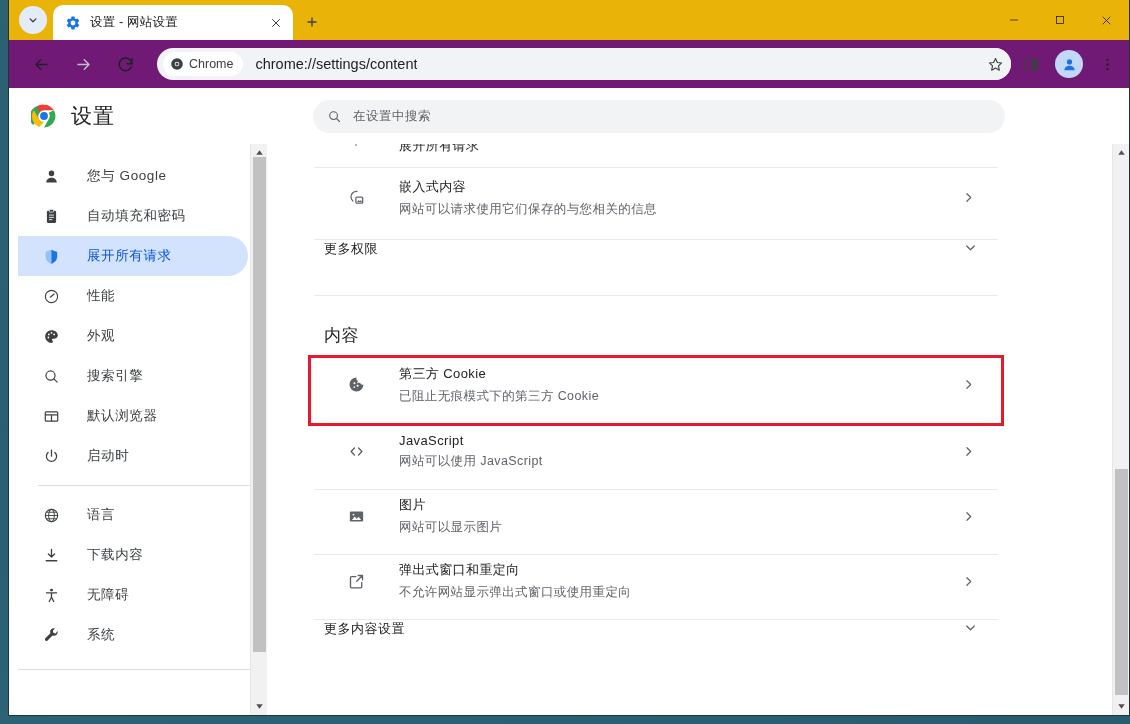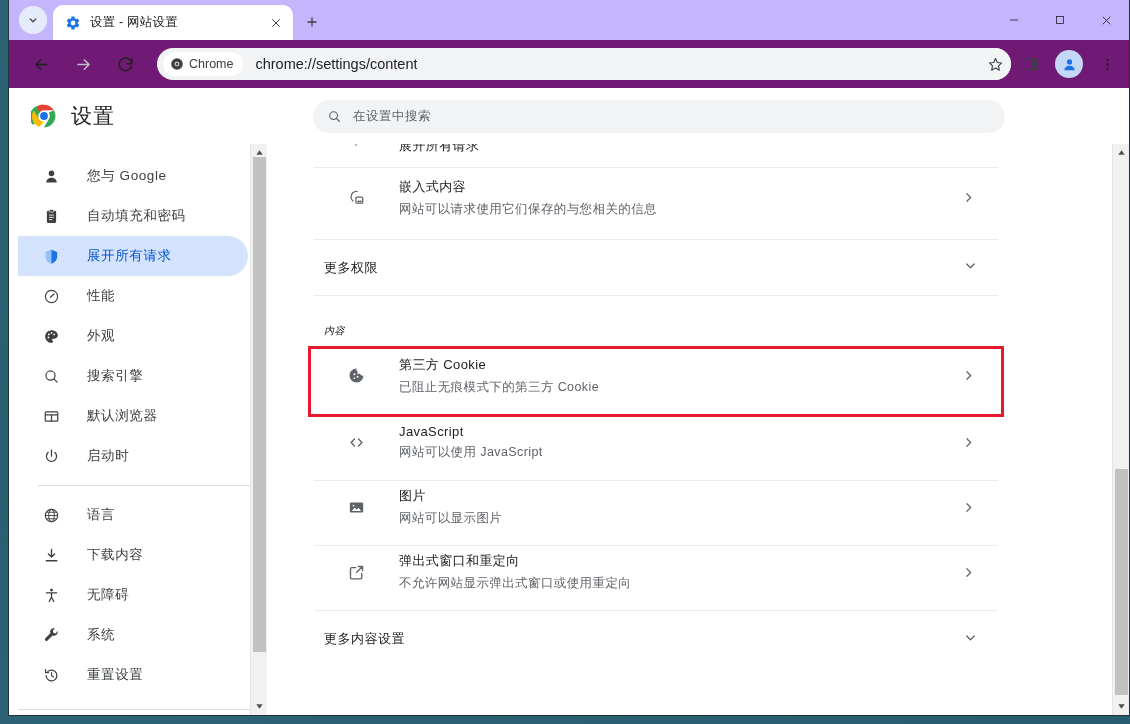--- a/index.html
+++ b/index.html
@@ -22,21 +22,21 @@
   .window {
     position: absolute; left: 8px; top: 0; width: 1122px; height: 716px;
     background: #ffffff;
     border: 1px solid #20333a;
     border-top: none;
     overflow: hidden;
   }
   
   .tabstrip {
     position: relative; height: 40px; width: 100%;
-    background: #c4b5fd;
+    background: #eab308;
   }
   .tab-search {
     position: absolute; left: 10px; top: 6px; width: 28px; height: 28px;
     border-radius: 50%;
     display: flex; align-items: center; justify-content: center;
     background: #e4ecfb;
   }
   .tab-search svg { display:block; }
   .tab {
     position: absolute; left: 44px; top: 5px; width: 240px; height: 35px;
@@ -167,27 +167,27 @@
     padding: 0 20px 12px 32px; min-height: 58px;
     border-bottom: 1px solid #e8eaed;
   }
   .row.cut { min-height: 16px; padding-top: 0; border-bottom: 1px solid #e8eaed; overflow: hidden; }
   .row-icon { width: 20px; height: 20px; flex: 0 0 20px; display:flex; align-items:center; justify-content:center; }
   .row-text { flex: 1 1 auto; margin-left: 33px; min-width: 0; }
   .row-title { font-size: 13px; color: #202124; letter-spacing: .4px; }
   .row-sub { font-size: 12.5px; color: #5f6368; margin-top: 5px; letter-spacing: .4px; }
   .row-arrow { flex: 0 0 20px; width: 20px; height: 20px; display:flex; align-items:center; justify-content:center; }
   .collapse-row {
-    display: flex; align-items: center; justify-content: space-between;
+    display: flex; align-items: flex-start; justify-content: space-between;
     padding: 0 20px 0 10px; height: 56px;
     border-bottom: 1px solid #e8eaed;
   }
   .collapse-label { font-size: 13px; color: #202124; letter-spacing: .5px; }
   .section-head {
-    padding: 28px 0 10px 10px; font-size: 10px; color: #202124; letter-spacing: .5px; font-style: italic;
+    padding: 28px 0 10px 10px; font-size: 17px; color: #202124; letter-spacing: .5px;
   }
   .highlight-box {
     position: absolute; left: -6px; right: -6px; top: -2px; bottom: -2px;
     border: 3px solid #e8192c; pointer-events: none;
   }
   
   .page-scroll {
     position: absolute; right: 0; top: 0; width: 17px; bottom: 0;
     background: #f1f1f1; border-left: 1px solid #e6e6e6;
   }
@@ -452,30 +452,20 @@
 
         <div class="nav-item">
           <span class="ni-icon">
             <svg width="17" height="17" viewBox="0 0 24 24">
               <path d="M20.4 5.4a5.2 5.2 0 0 1-6.9 6.6L6.4 19a2.1 2.1 0 1 1-3-3l7-7.1a5.2 5.2 0 0 1 6.6-6.9l-3.1 3.1.9 3.3 3.3.9z" fill="#3c4043"></path>
             </svg>
           </span>
           <span class="ni-label">系统</span>
         </div>
 
-        <div class="nav-item">
-          <span class="ni-icon">
-            <svg width="17" height="17" viewBox="0 0 24 24">
-              <path d="M4.4 12a7.6 7.6 0 1 0 2.3-5.4" fill="none" stroke="#3c4043" stroke-width="1.7" stroke-linecap="round"></path>
-              <path d="M3.6 3.8v4.2h4.2" fill="none" stroke="#3c4043" stroke-width="1.7" stroke-linecap="round" stroke-linejoin="round"></path>
-              <path d="M12 8v4.4l3 1.8" fill="none" stroke="#3c4043" stroke-width="1.6" stroke-linecap="round" stroke-linejoin="round"></path>
-            </svg>
-          </span>
-          <span class="ni-label">重置设置</span>
-        </div>
       </div>
 
       <div class="nav-divider" style="margin-left:0; margin-top:14px;"></div>
     </div>
 
     <div class="sb-scroll">
       <div class="sb-arrow up">
         <svg width="9" height="9" viewBox="0 0 10 10">
           <path d="M5 2.6L8.6 7.4H1.4z" fill="#505050"></path>
         </svg>

